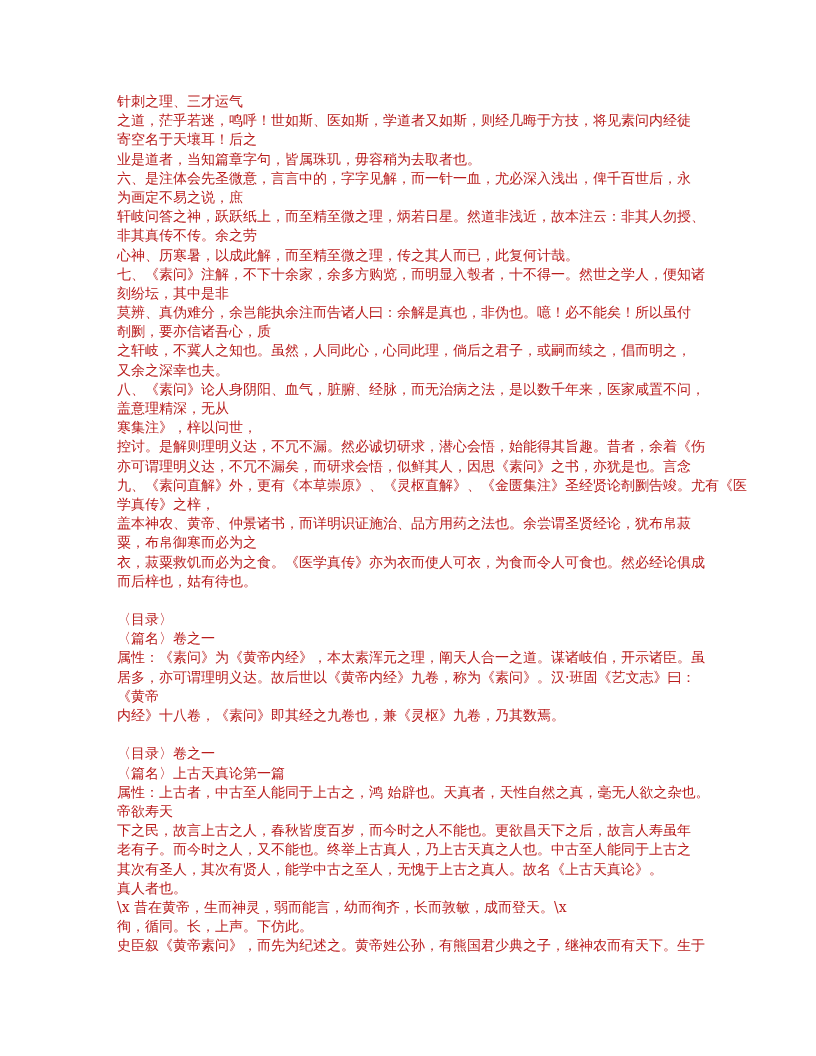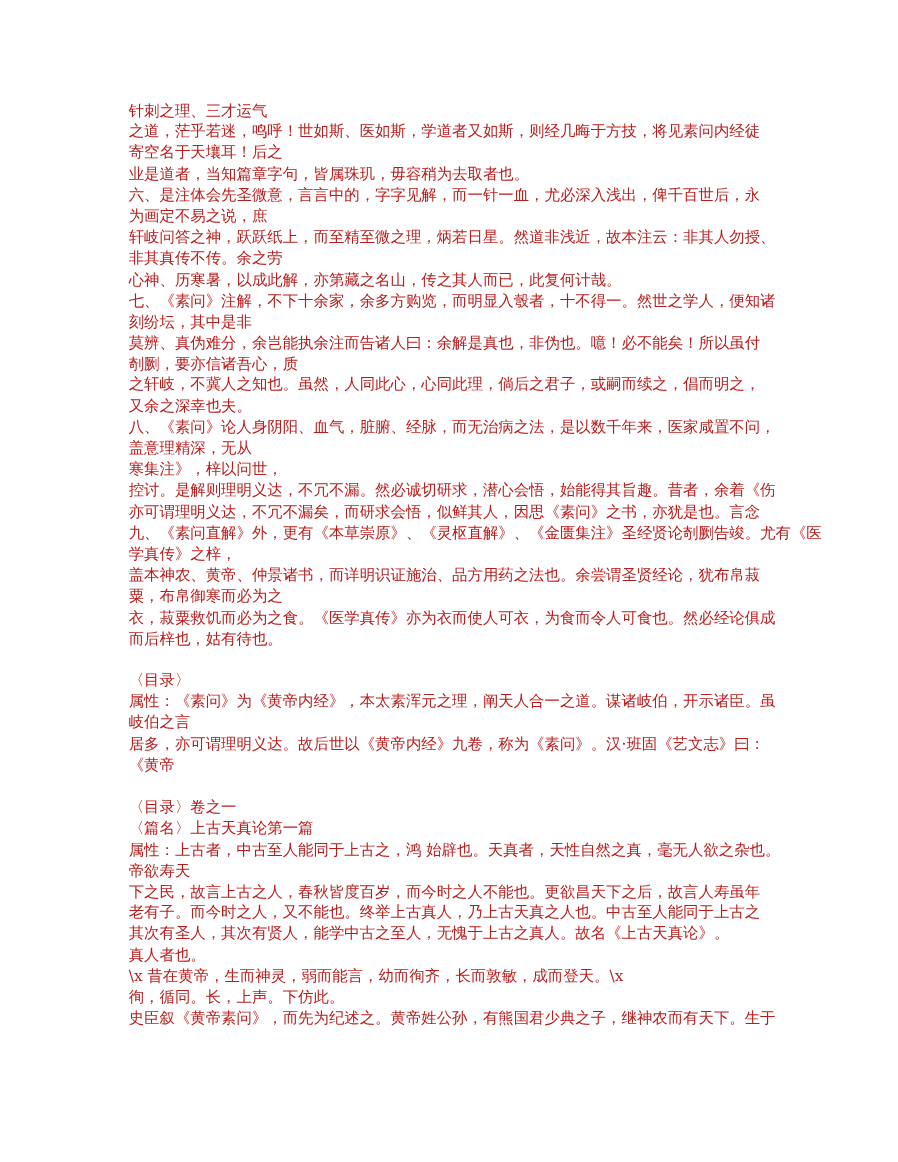--- a/index.html
+++ b/index.html
@@ -38,44 +38,45 @@
 
 <div class="page" id="page">
     <span class="line">针刺之理、三才运气</span>
     <span class="line">之道，茫乎若迷，鸣呼！世如斯、医如斯，学道者又如斯，则经几晦于方技，将见素问内经徒</span>
     <span class="line">寄空名于天壤耳！后之</span>
     <span class="line">业是道者，当知篇章字句，皆属珠玑，毋容稍为去取者也。</span>
     <span class="line">六、是注体会先圣微意，言言中的，字字见解，而一针一血，尤必深入浅出，俾千百世后，永</span>
     <span class="line">为画定不易之说，庶</span>
     <span class="line">轩岐问答之神，跃跃纸上，而至精至微之理，炳若日星。然道非浅近，故本注云：非其人勿授、</span>
     <span class="line">非其真传不传。余之劳</span>
-    <span class="line">心神、历寒暑，以成此解，亦第藏之名山，传之其人而已，此复何计哉。</span>
+    <span class="line">心神、历寒暑，以成此解，而至精至微之理，传之其人而已，此复何计哉。</span>
     <span class="line">七、《素问》注解，不下十余家，余多方购览，而明显入彀者，十不得一。然世之学人，便知诸</span>
     <span class="line">刻纷坛，其中是非</span>
     <span class="line">莫辨、真伪难分，余岂能执余注而告诸人曰：余解是真也，非伪也。噫！必不能矣！所以虽付</span>
     <span class="line">剞劂，要亦信诸吾心，质</span>
     <span class="line">之轩岐，不冀人之知也。虽然，人同此心，心同此理，倘后之君子，或嗣而续之，倡而明之，</span>
     <span class="line">又余之深幸也夫。</span>
     <span class="line">八、《素问》论人身阴阳、血气，脏腑、经脉，而无治病之法，是以数千年来，医家咸置不问，</span>
     <span class="line">盖意理精深，无从</span>
     <span class="line">寒集注》，梓以问世，</span>
     <span class="line">控讨。是解则理明义达，不冗不漏。然必诚切研求，潜心会悟，始能得其旨趣。昔者，余着《伤</span>
     <span class="line">亦可谓理明义达，不冗不漏矣，而研求会悟，似鲜其人，因思《素问》之书，亦犹是也。言念</span>
     <span class="line">九、《素问直解》外，更有《本草崇原》、《灵枢直解》、《金匮集注》圣经贤论剞劂告竣。尤有《医</span>
     <span class="line">学真传》之梓，</span>
     <span class="line">盖本神农、黄帝、仲景诸书，而详明识证施治、品方用药之法也。余尝谓圣贤经论，犹布帛菽</span>
     <span class="line">粟，布帛御寒而必为之</span>
     <span class="line">衣，菽粟救饥而必为之食。《医学真传》亦为衣而使人可衣，为食而令人可食也。然必经论俱成</span>
     <span class="line">而后梓也，姑有待也。</span>
     <span class="blank"></span>
     <span class="line">〈目录〉</span>
+    <span class="line">〈篇名〉卷之一</span>
     <span class="line">属性：《素问》为《黄帝内经》，本太素浑元之理，阐天人合一之道。谋诸岐伯，开示诸臣。虽</span>
-    <span class="line">岐伯之言</span>
     <span class="line">居多，亦可谓理明义达。故后世以《黄帝内经》九卷，称为《素问》。汉·班固《艺文志》曰：</span>
     <span class="line">《黄帝</span>
+    <span class="line">内经》十八卷，《素问》即其经之九卷也，兼《灵枢》九卷，乃其数焉。</span>
     <span class="blank"></span>
     <span class="line">〈目录〉卷之一</span>
     <span class="line">〈篇名〉上古天真论第一篇</span>
     <span class="line">属性：上古者，中古至人能同于上古之，鸿 始辟也。天真者，天性自然之真，毫无人欲之杂也。</span>
     <span class="line">帝欲寿天</span>
     <span class="line">下之民，故言上古之人，春秋皆度百岁，而今时之人不能也。更欲昌天下之后，故言人寿虽年</span>
     <span class="line">老有子。而今时之人，又不能也。终举上古真人，乃上古天真之人也。中古至人能同于上古之</span>
     <span class="line">其次有圣人，其次有贤人，能学中古之至人，无愧于上古之真人。故名《上古天真论》。</span>
     <span class="line">真人者也。</span>
     <span class="line">\x 昔在黄帝，生而神灵，弱而能言，幼而徇齐，长而敦敏，成而登天。\x</span>

